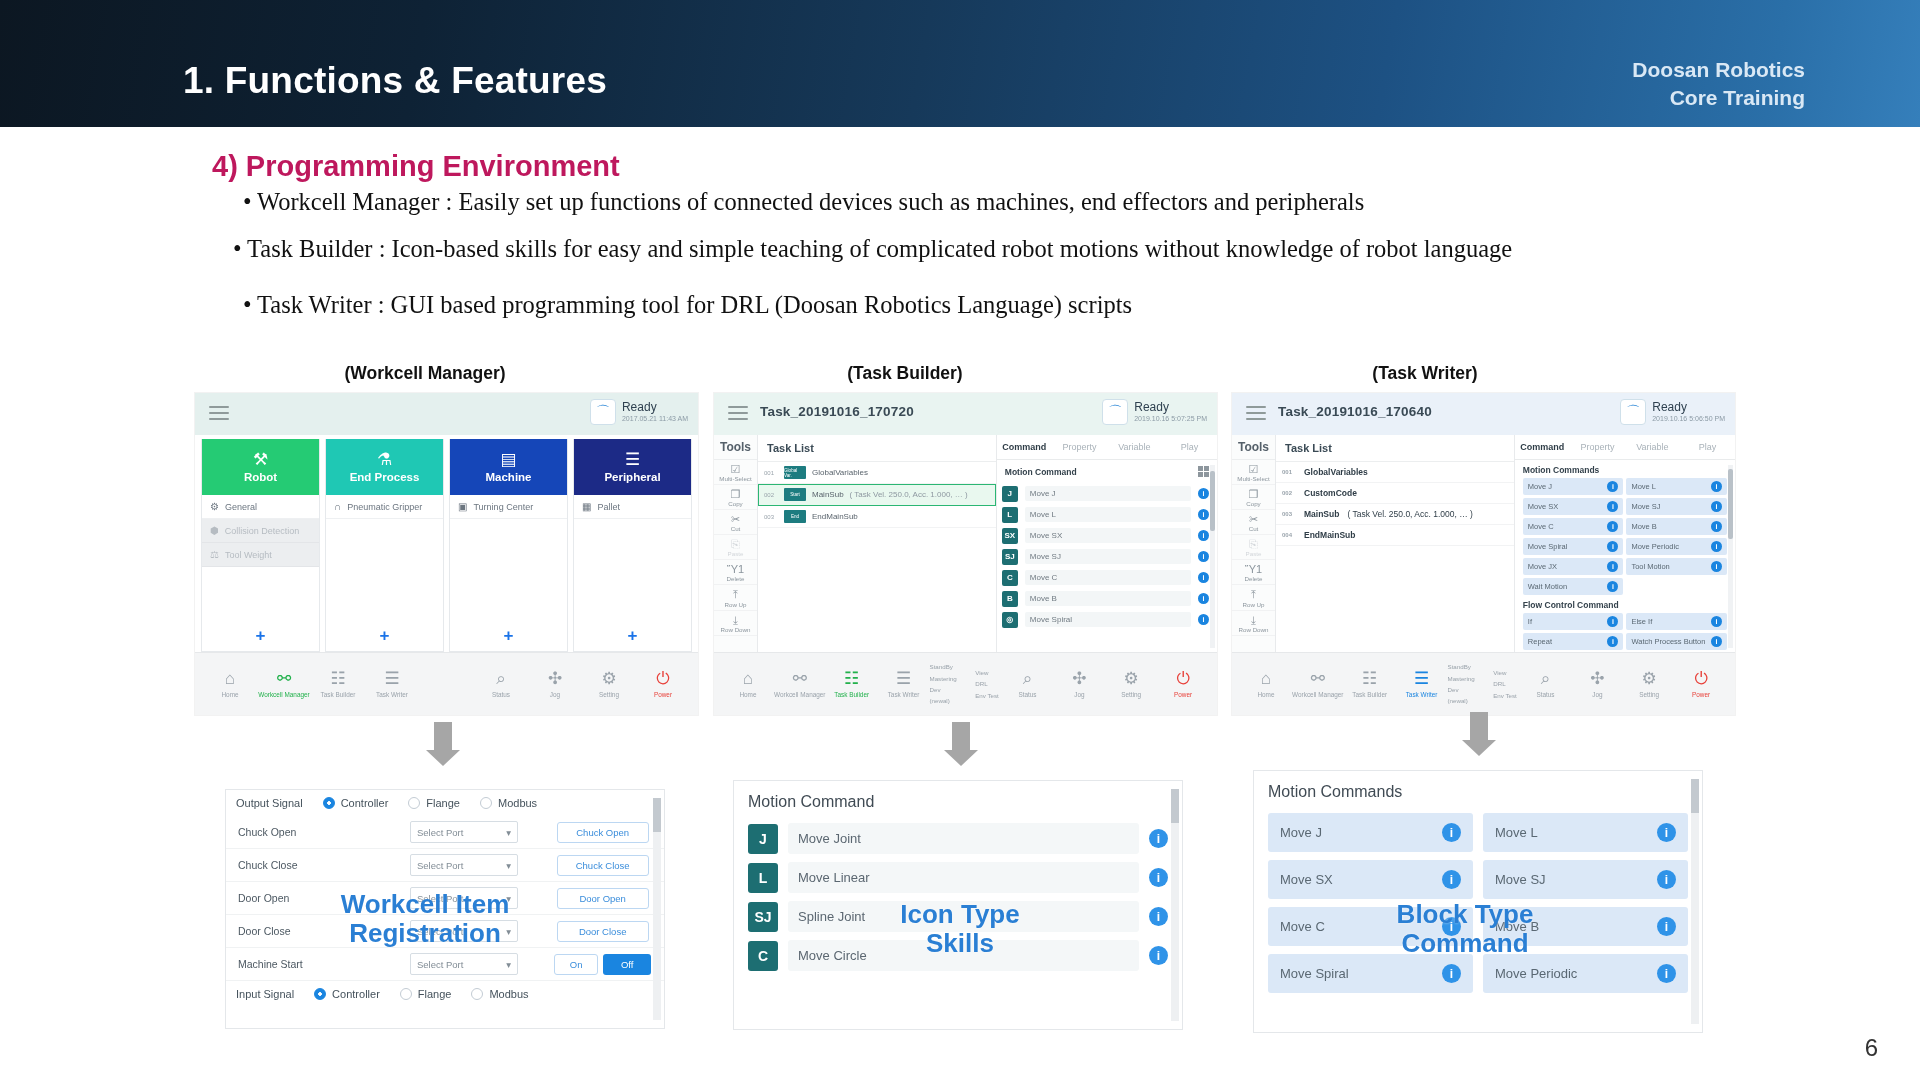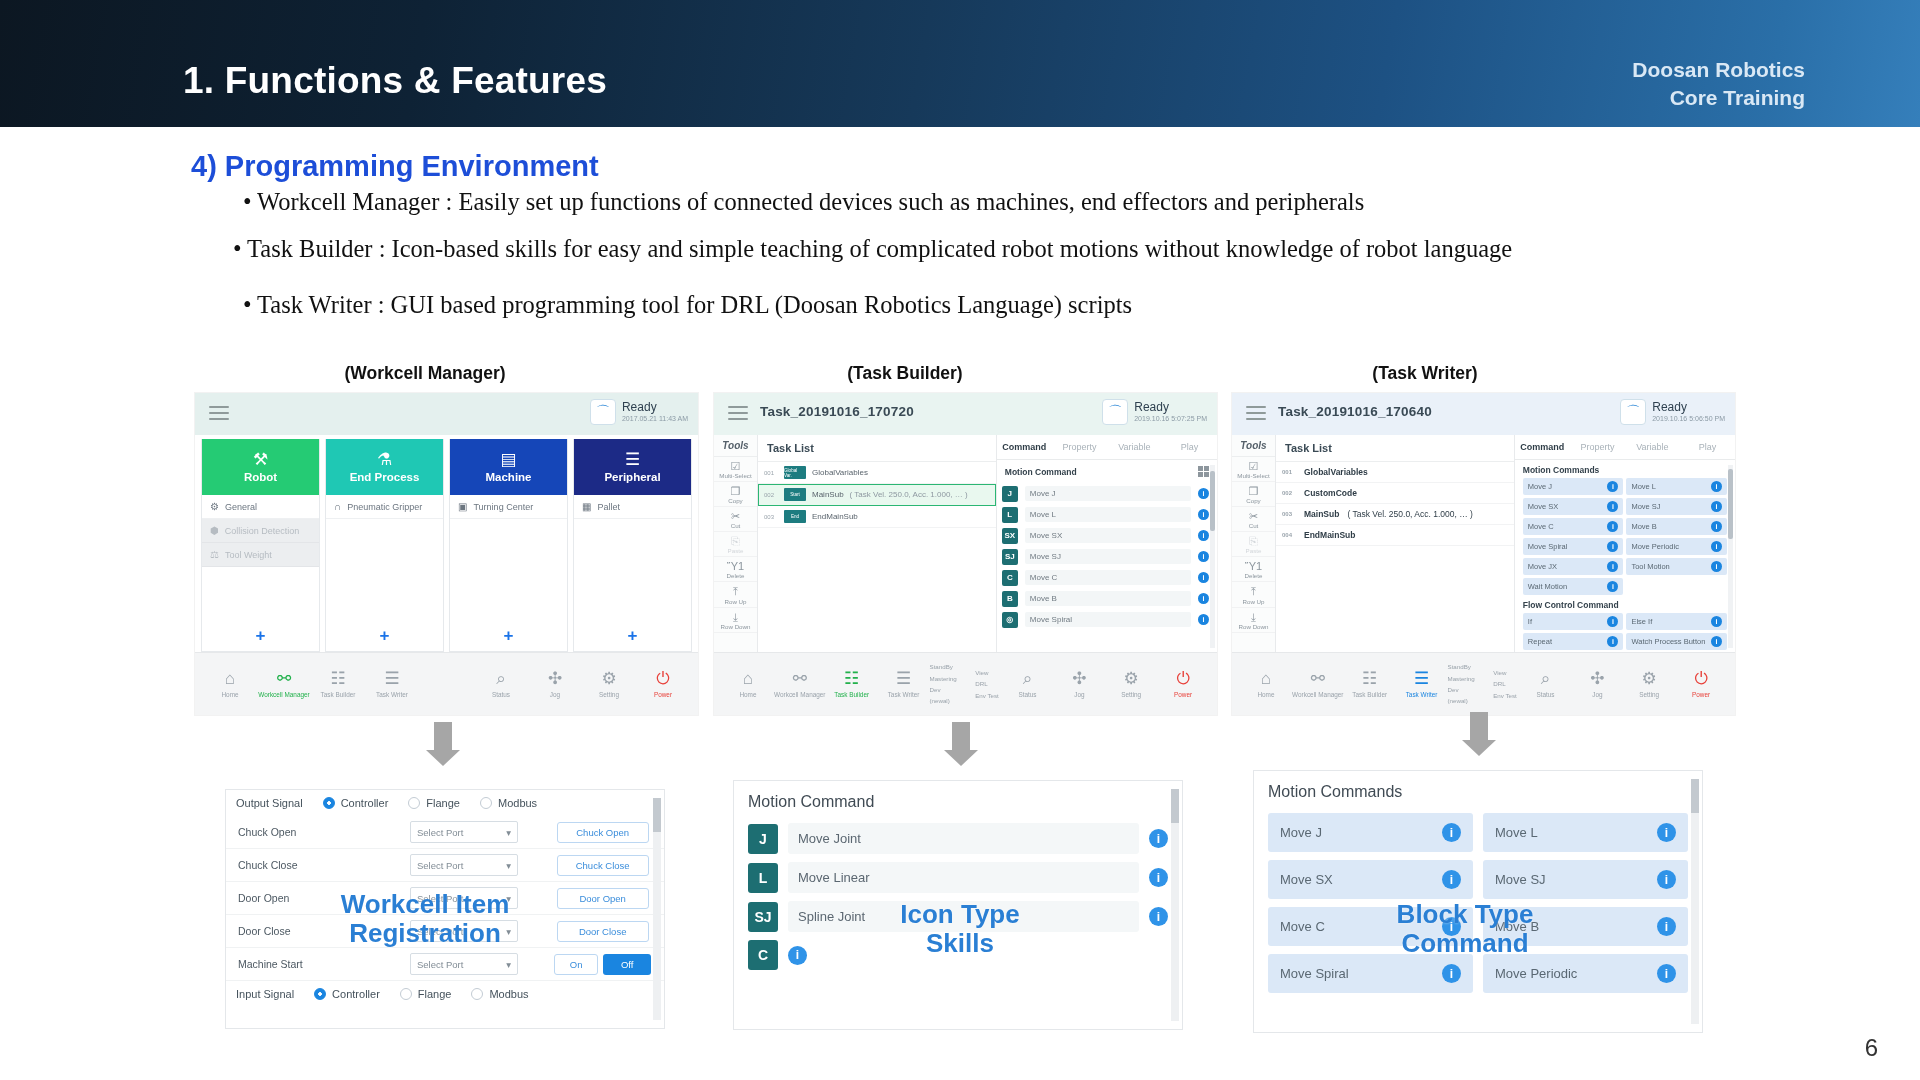--- a/index.html
+++ b/index.html
@@ -20,22 +20,22 @@
     position: absolute; left: 183px; top: 60px;
     font-size: 37px; font-weight: bold; color: #ffffff; letter-spacing: .2px;
   }
   .brand {
     position: absolute; right: 115px; top: 56px;
     text-align: right; color: #d9e8f5; font-size: 21px; font-weight: bold; line-height: 1.33;
   }
 
   
   .sec-title {
-    position: absolute; left: 191px; top: 150px;
-    font-size: 29px; font-weight: bold; color: #1d4ed8;
+    position: absolute; left: 212px; top: 150px;
+    font-size: 29px; font-weight: bold; color: #be185d;
   }
   .bullets { position: absolute; left: 215px; top: 190px; width: 1700px; font-family: Liberation Serif, serif; }
   .bullet {
     font-size: 24.5px; color: #111; line-height: 1.0; margin-bottom: 22px;
     white-space: nowrap;
   }
   .bullet .dot { display: inline-block; width: 14px; }
   .b1 { padding-left: 28px; }
   .b2 { padding-left: 18px; }
   .b3 { padding-left: 28px; margin-top: 32px; }
@@ -82,21 +82,21 @@
   .wc-head .lb { font-size: 11.5px; font-weight: bold; }
   .wc-item { display: flex; align-items: center; gap: 6px; padding: 6px 8px; font-size: 9px; color: #6c7680; border-bottom: 1px solid #eef0f2; }
   .wc-item.dim { background: #eceef0; color: #b6bcc2; border-bottom-color: #e3e5e8; }
   .wc-item .gi { font-size: 10px; }
   .wc-fill { flex: 1; }
   .wc-plus { text-align: center; color: #1a73e8; font-size: 17px; padding: 3px 0 5px; font-weight: bold; }
 
   
   .tb-body { display: flex; height: 217px; background: #fff; }
   .tools { width: 44px; border-right: 1px solid #e8eaec; background: #fbfcfc; }
-  .tools .th { text-align: center; font-size: 10px; font-weight: bold; color: #55606a; padding: 5px 0; border-bottom: 1px solid #eceeef; font-style: italic; }
+  .tools .th { text-align: center; font-size: 12px; font-weight: bold; color: #55606a; padding: 5px 0; border-bottom: 1px solid #eceeef; }
   .tool { text-align: center; padding: 3px 0 2px; border-bottom: 1px solid #f1f2f3; }
   .tool .ti { font-size: 11px; color: #8b959d; line-height: 1.1; }
   .tool .tl { font-size: 6.2px; color: #8b959d; }
   .tool.off .ti, .tool.off .tl { color: #d2d6da; }
 
   .tasklist { flex: 1.35; border-right: 1px solid #e8eaec; background: #fff; }
   .tl-head { font-size: 11px; font-weight: bold; color: #3a4a55; padding: 7px 9px; border-bottom: 1px solid #eceeef; }
   .tl-row { display: flex; align-items: center; gap: 6px; padding: 4px 6px; font-size: 8px; color: #5a646d; border-bottom: 1px solid #f2f3f4; position: relative; }
   .tl-no { font-size: 6px; color: #9aa4ac; width: 14px; }
   .tl-chip { width: 22px; height: 13px; background: #1d7c80; color: #fff; font-size: 4.6px; display: flex; align-items: center; justify-content: center; border-radius: 1px; }
@@ -819,20 +819,21 @@
     <span class="sk-lbl">Move Linear</span>
     <span class="sk-i">i</span>
   </div>
   <div class="sk-row">
     <span class="sk-ico">SJ</span>
     <span class="sk-lbl">Spline Joint</span>
     <span class="sk-i">i</span>
   </div>
   <div class="sk-row">
     <span class="sk-ico">C</span>
+    <span class="sk-lbl">Move Circle</span>
     <span class="sk-i">i</span>
   </div>
     </div>
   <div class="bp-scroll">
       <i></i>
     </div>
 </div>
 
 <div class="bp bp-c">
   <div class="bp-title">Motion Commands</div>

